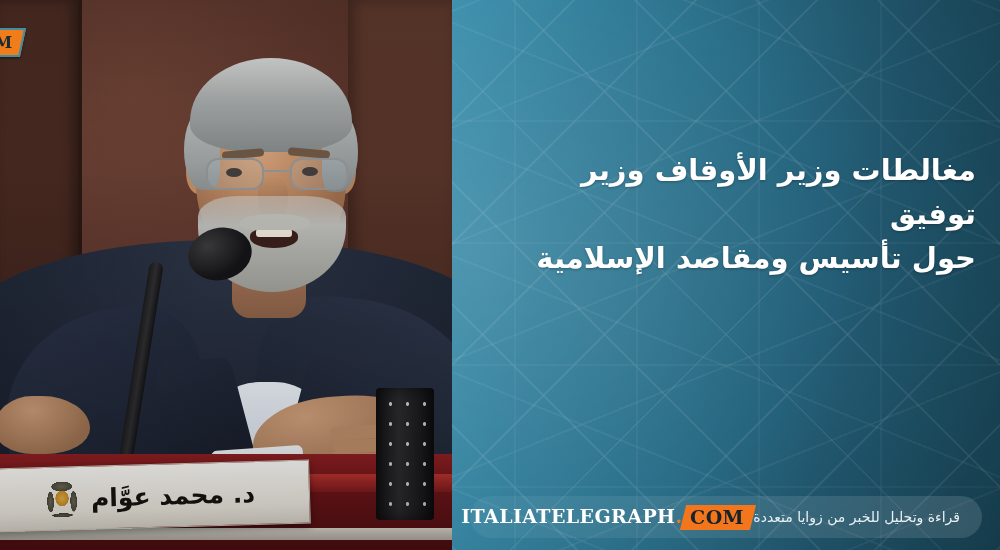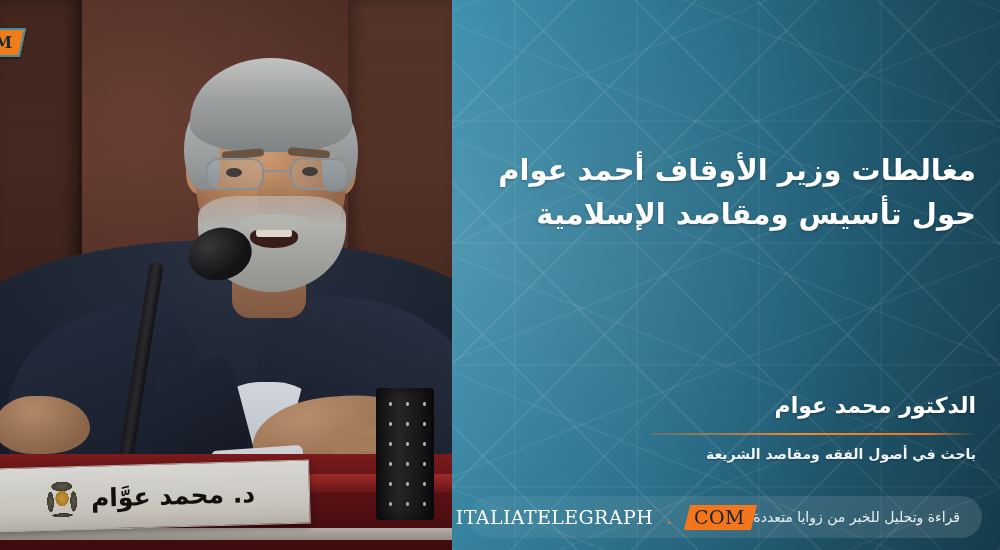--- a/index.html
+++ b/index.html
@@ -340,23 +340,23 @@
     position:absolute; left:18px; right:18px; bottom:12px; height:42px;
     background:linear-gradient(270deg, rgba(255,255,255,.13), rgba(255,255,255,.05));
     border-radius:21px;
     display:flex; align-items:center; justify-content:space-between;
     padding:0 22px 0 16px;
   }
   .tagline {
     color:#e8f1f5; font-size:14px; font-weight:400; white-space:nowrap;text-align:right;
   }
   .brand {
-    display:flex; align-items:center; direction:ltr;
+    display:flex; align-items:flex-start; direction:ltr;
     font-family:"DejaVu Serif","Liberation Serif",serif;
-    font-weight:400; font-size:19px; letter-spacing:.4px;gap:13px;
+    font-weight:700; font-size:19px; letter-spacing:.4px;
   }
   .brand-name { color:#ffffff; }
   .brand-dot  { color:#f4761c; margin:0 1px 0 0; }
   .brand-com  {
     background:#f4761c; color:#16232b;
     padding:1px 9px 2px 7px;
     transform:skewX(-14deg);
     display:inline-block;
   }
   .brand-com > i { display:inline-block; transform:skewX(14deg); font-style:normal; }
@@ -430,29 +430,24 @@
     <div class="photo-tone"></div>
   </div>
 
   <div class="info-pane">
     <div class="pattern"></div>
     <div class="pattern2"></div>
     <div class="vignette"></div>
 
 
     <h1 class="headline">
-      <span>مغالطات وزير الأوقاف أحمد عوام</span><br>
+      <span>مغالطات وزير الأوقاف وزير توفيق</span><br>
       <span>حول تأسيس ومقاصد الإسلامية</span>
     </h1>
 
-    <div class="author-block">
-      <div class="author-name">الدكتور محمد عوام</div>
-      <div class="author-rule"></div>
-      <div class="author-role">باحث في أصول الفقه ومقاصد الشريعة</div>
-    </div>
 
     <div class="bottom-bar">
       <span class="tagline">قراءة وتحليل للخبر من زوايا متعددة</span>
       <span class="brand">
         <span class="brand-name">ITALIATELEGRAPH</span>
         <span class="brand-dot">.</span>
         <span class="brand-com"><i>COM</i></span>
       </span>
     </div>
   </div>

